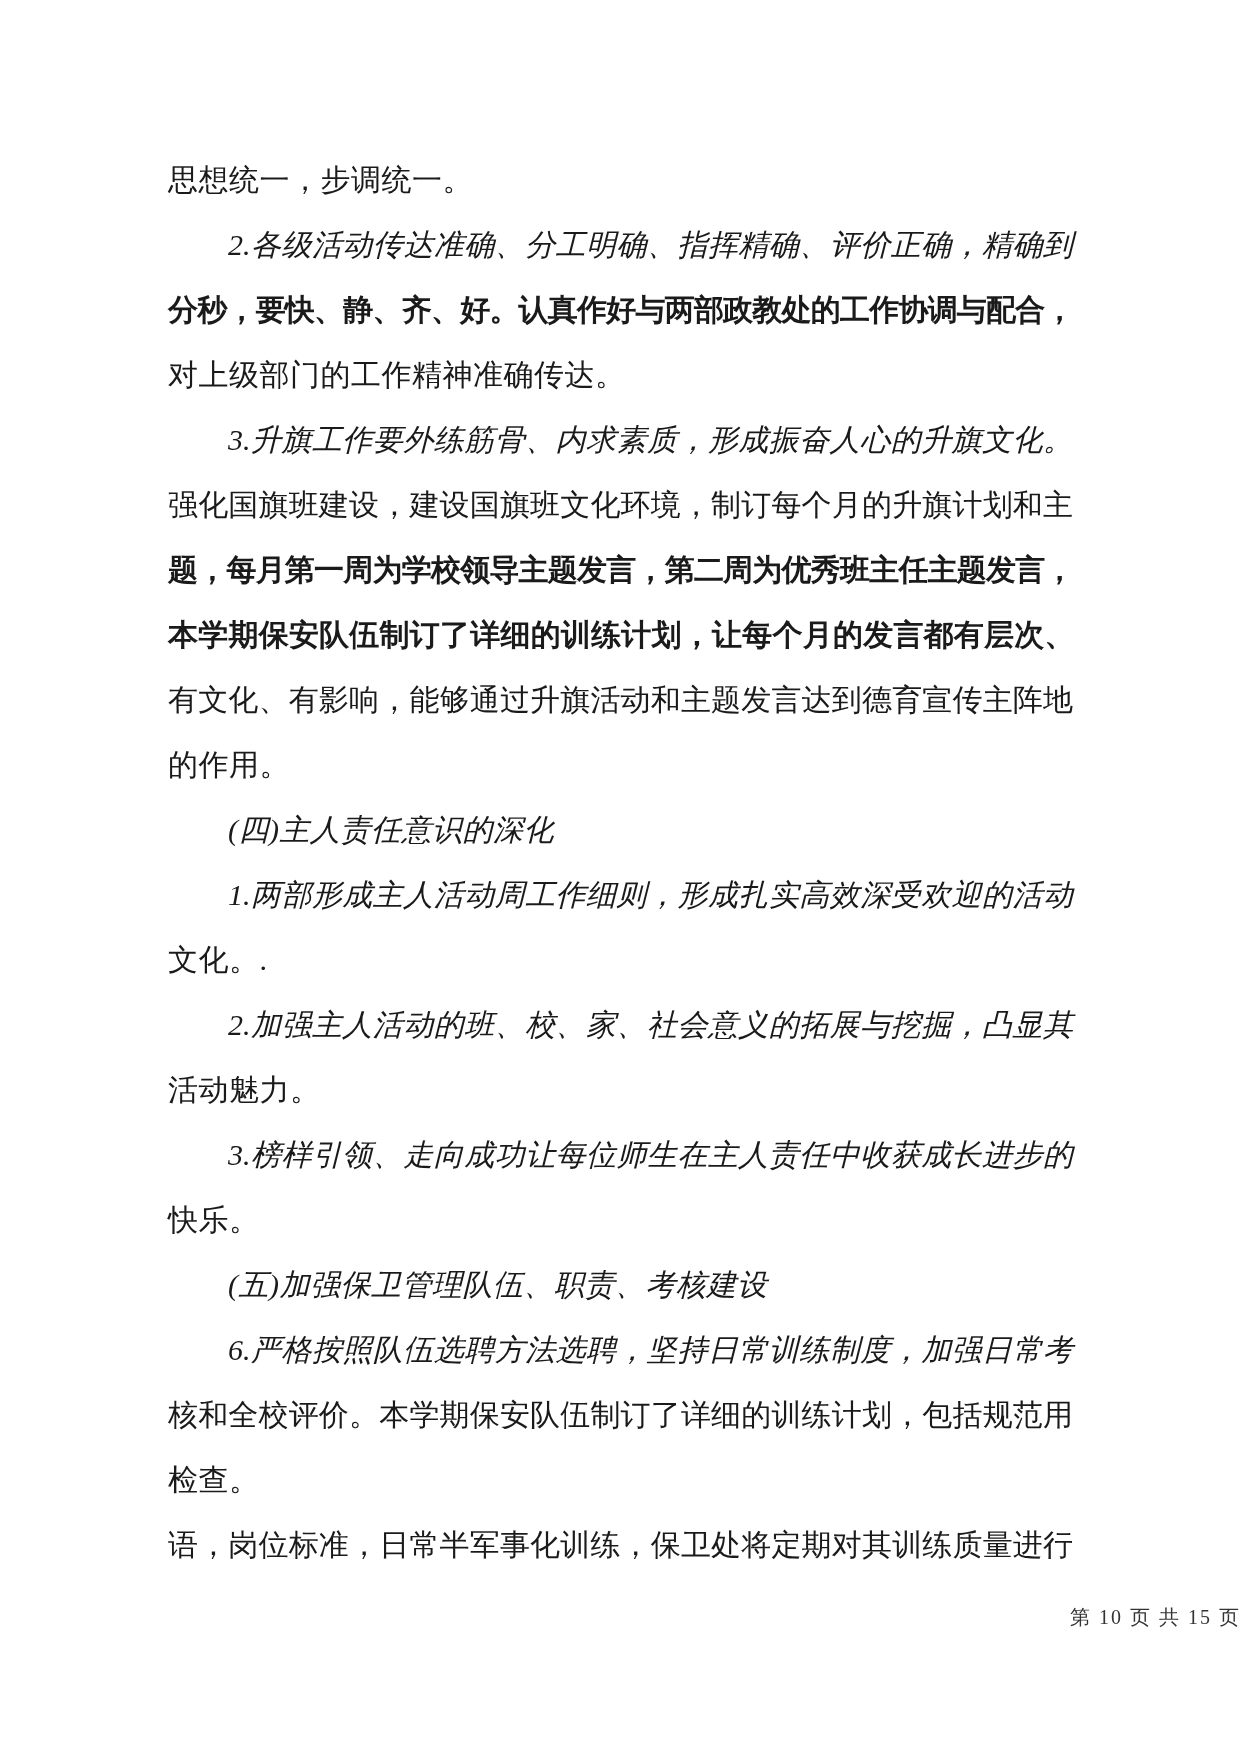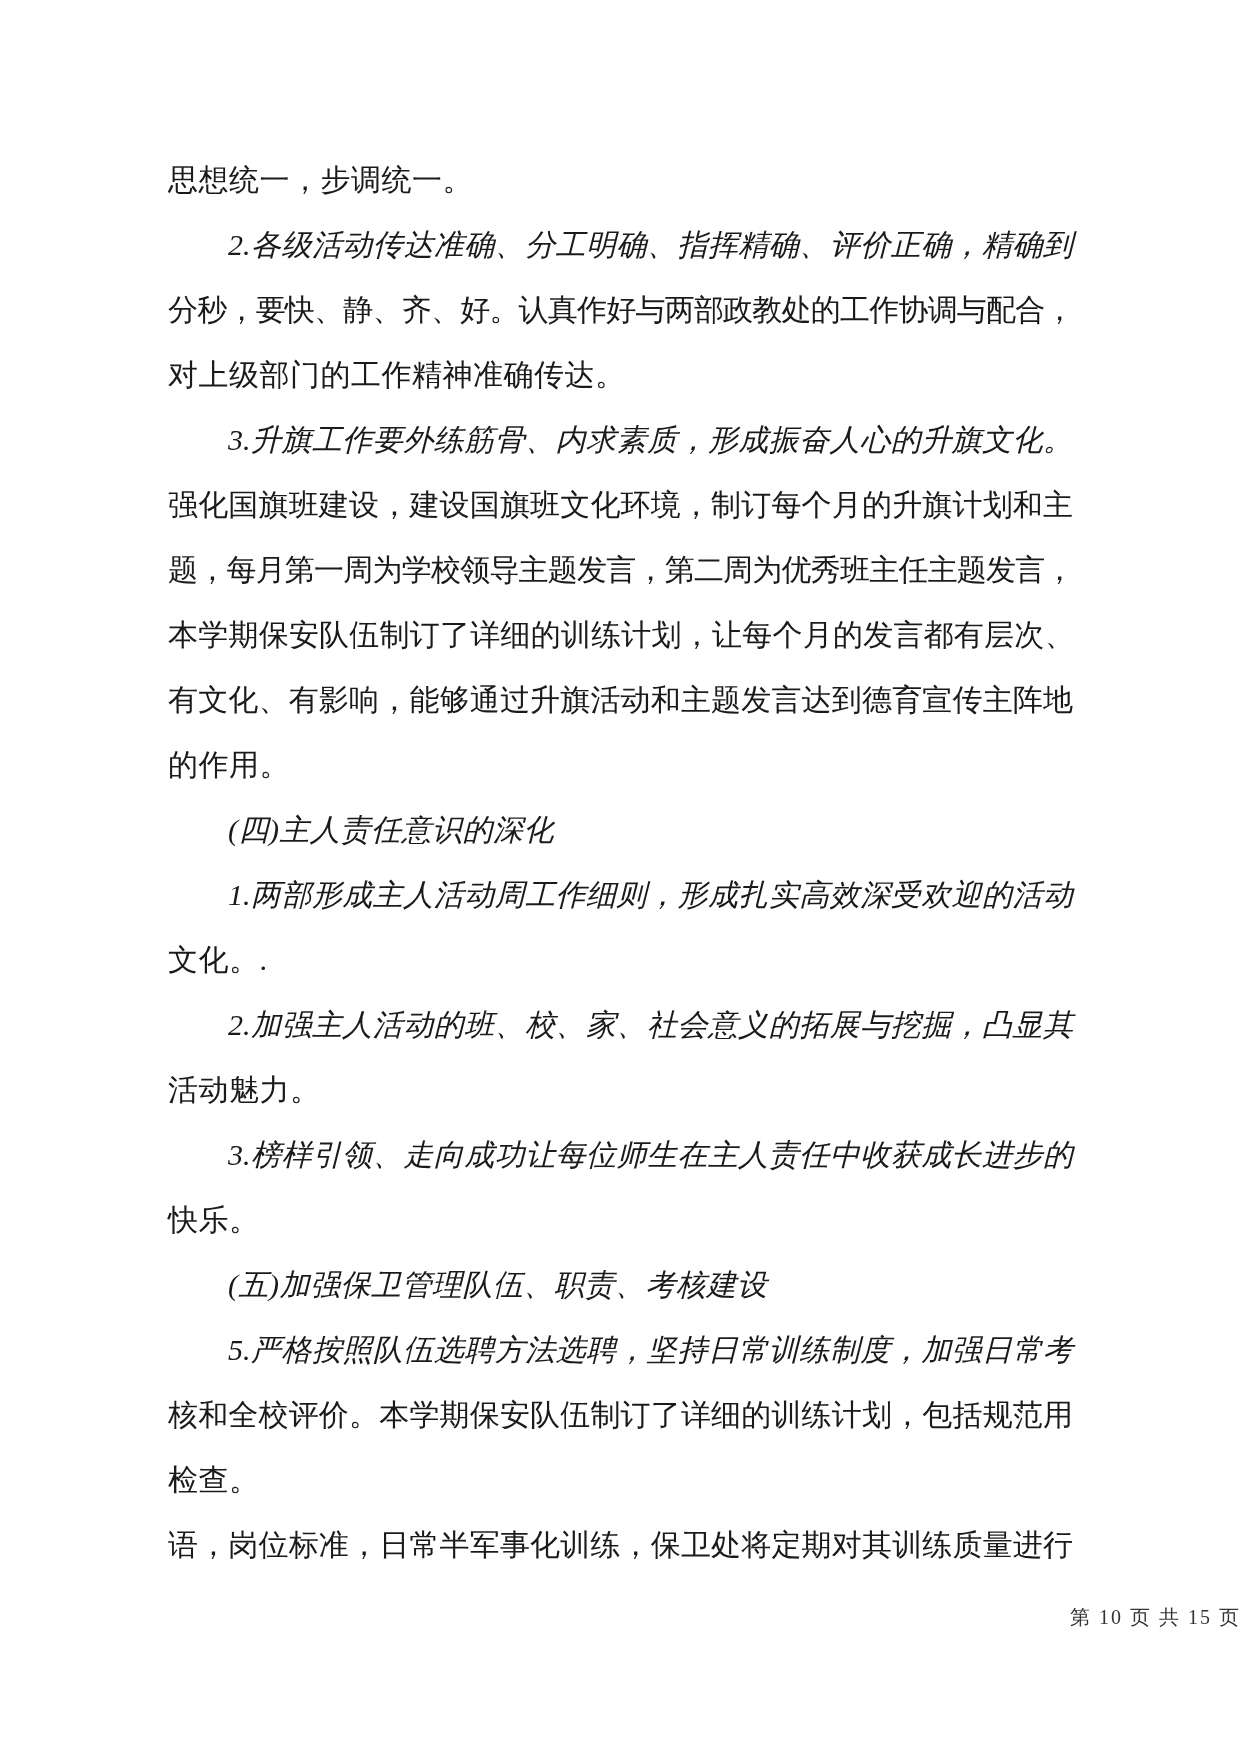--- a/index.html
+++ b/index.html
@@ -37,20 +37,21 @@
     text-align-last: justify;
     text-justify: inter-character;
     letter-spacing: 0;
   }
   .line.indent {
     text-indent: 60px;
     font-style: italic;
   }
   .line.tight {
     letter-spacing: -1.5px;
+    font-weight: bold;
   }
   .footer {
     position: absolute;
     left: 0;
     right: 0;
     top: 1600px;
     text-align: right;
     font-size: 20px;
     line-height: 34px;
     color: #333333;
@@ -73,21 +74,21 @@
     <div class="line full">有文化、有影响，能够通过升旗活动和主题发言达到德育宣传主阵地</div>
     <div class="line">的作用。</div>
     <div class="line indent">(四)主人责任意识的深化</div>
     <div class="line full indent">1.两部形成主人活动周工作细则，形成扎实高效深受欢迎的活动</div>
     <div class="line">文化。.</div>
     <div class="line full indent">2.加强主人活动的班、校、家、社会意义的拓展与挖掘，凸显其</div>
     <div class="line">活动魅力。</div>
     <div class="line full indent">3.榜样引领、走向成功让每位师生在主人责任中收获成长进步的</div>
     <div class="line">快乐。</div>
     <div class="line indent">(五)加强保卫管理队伍、职责、考核建设</div>
-    <div class="line full indent">5.严格按照队伍选聘方法选聘，坚持日常训练制度，加强日常考</div>
+    <div class="line full indent">6.严格按照队伍选聘方法选聘，坚持日常训练制度，加强日常考</div>
     <div class="line full">核和全校评价。本学期保安队伍制订了详细的训练计划，包括规范用</div>
     <div class="line">检查。</div>
     <div class="line full">语，岗位标准，日常半军事化训练，保卫处将定期对其训练质量进行</div>
   </div>
 
   <div class="footer">
     <span>第 10 页 共 15 页</span>
   </div>
 </div>
 

